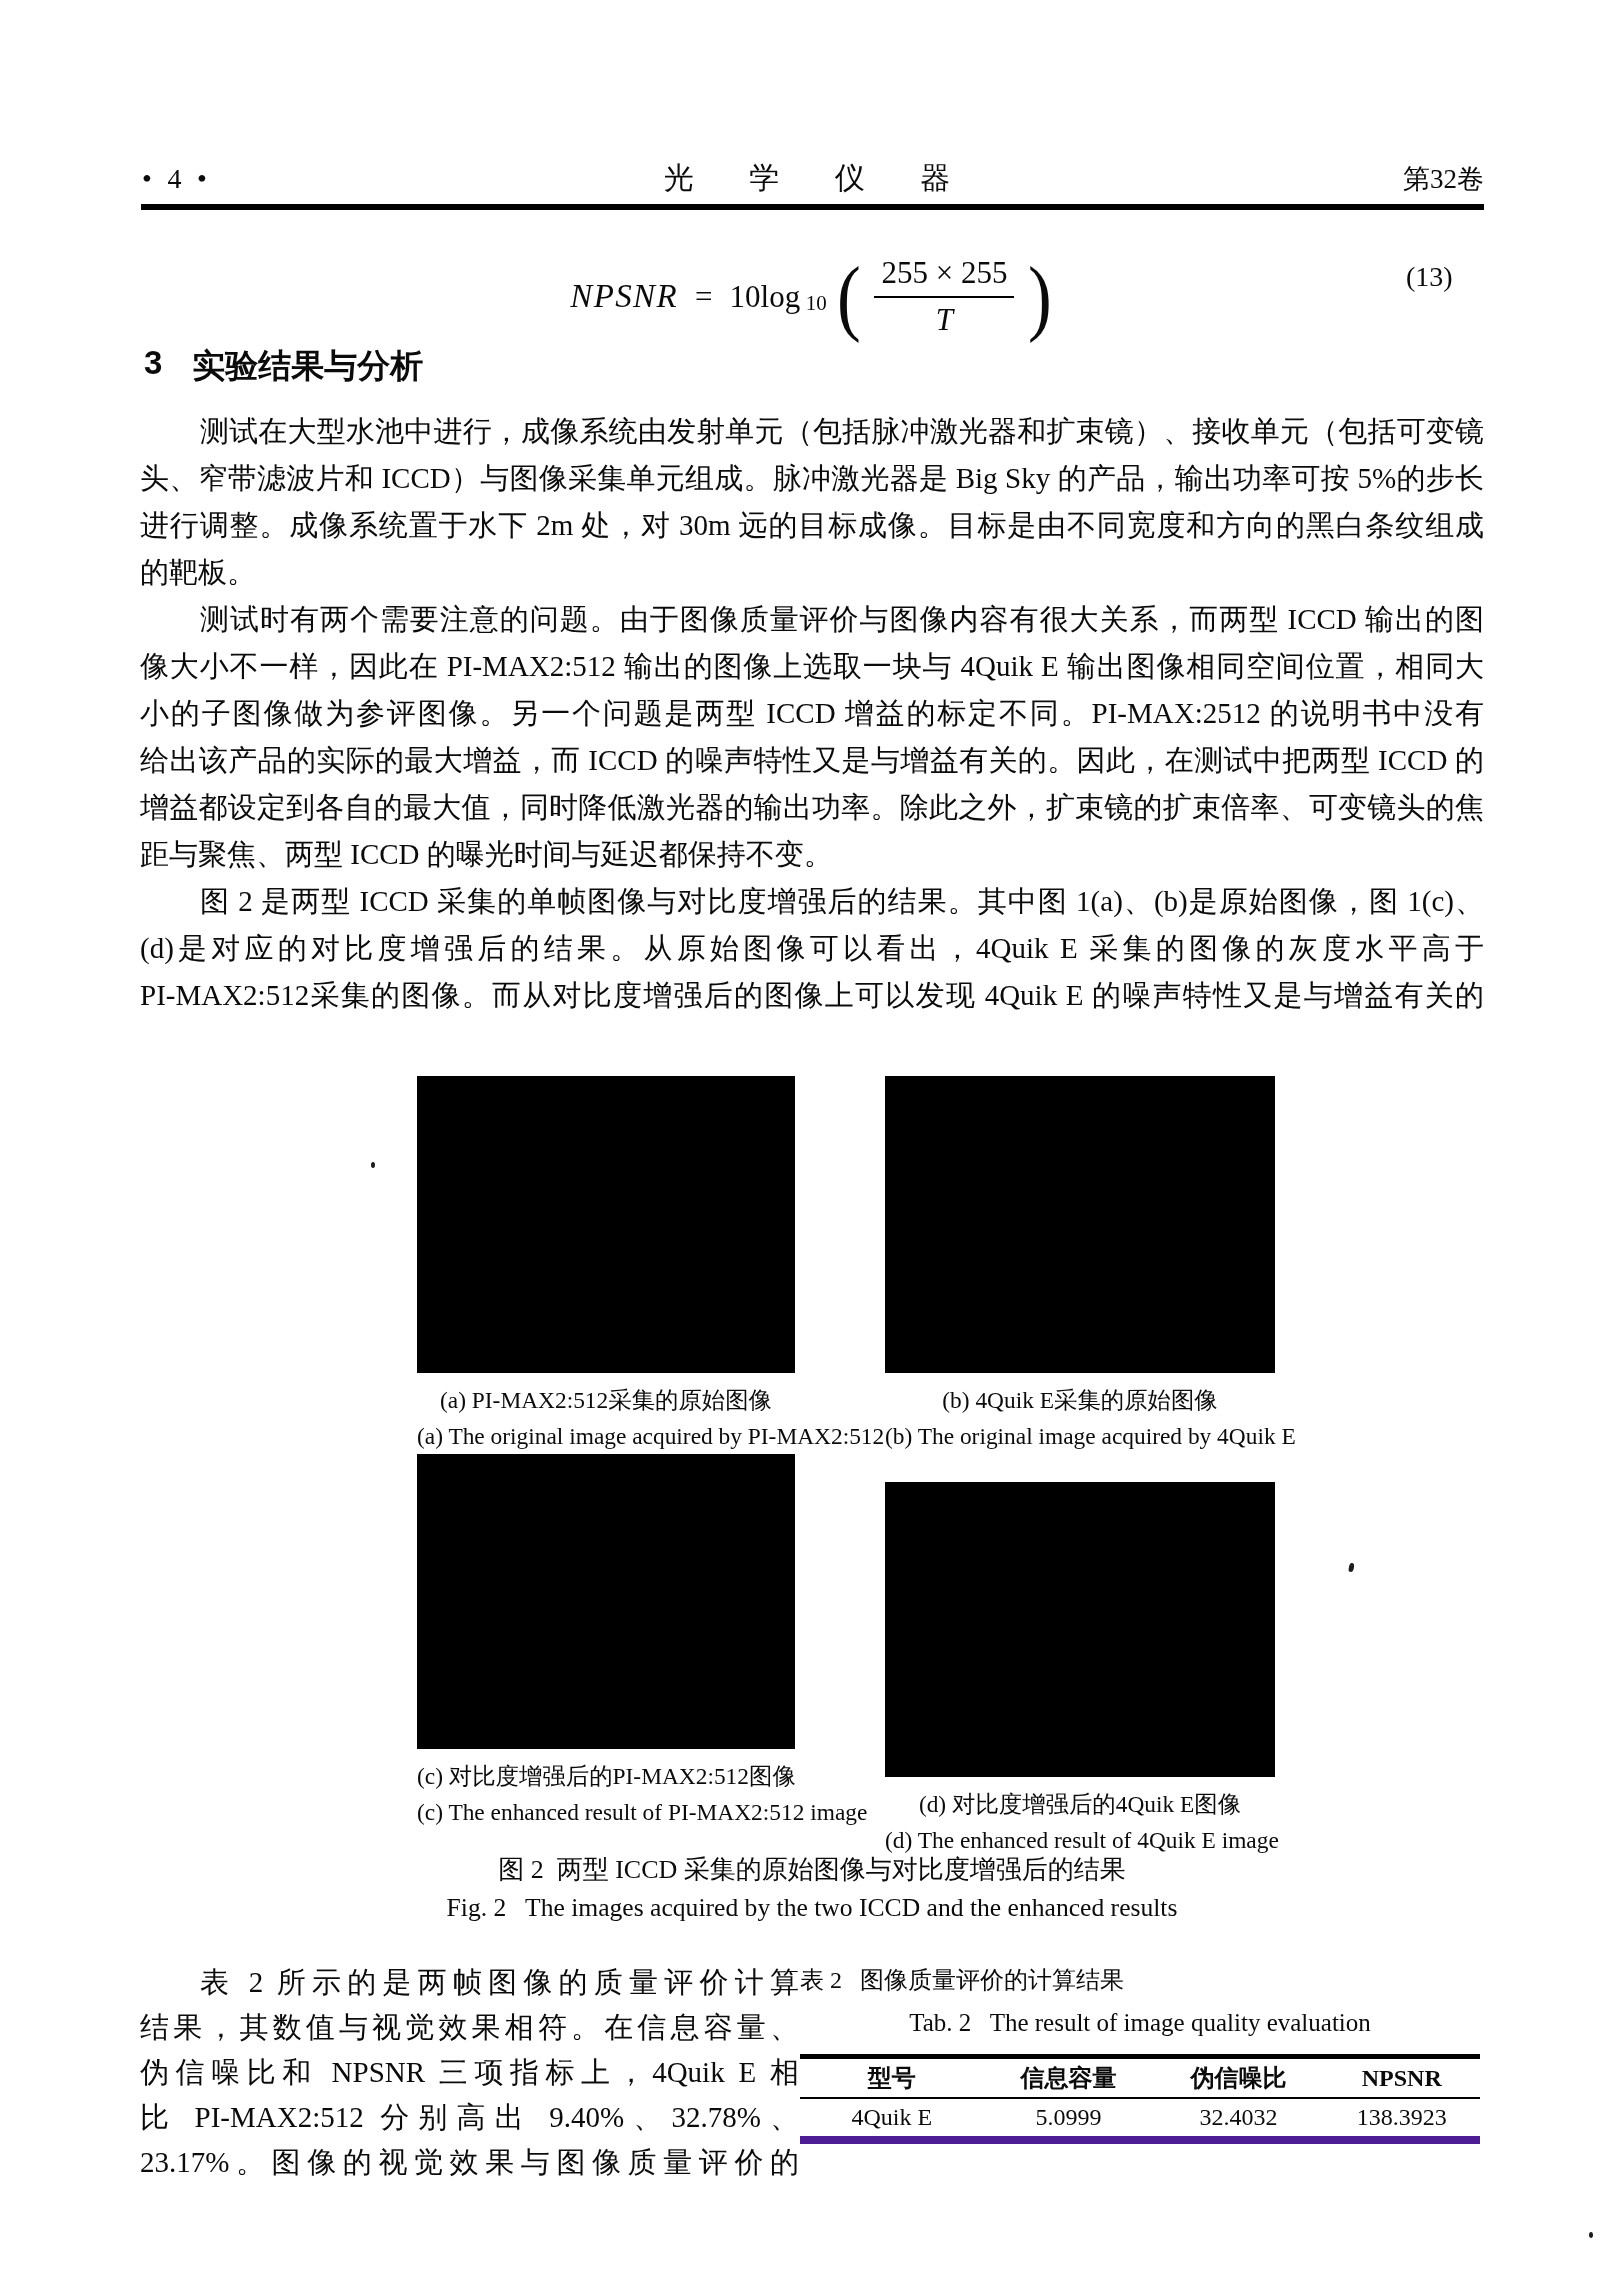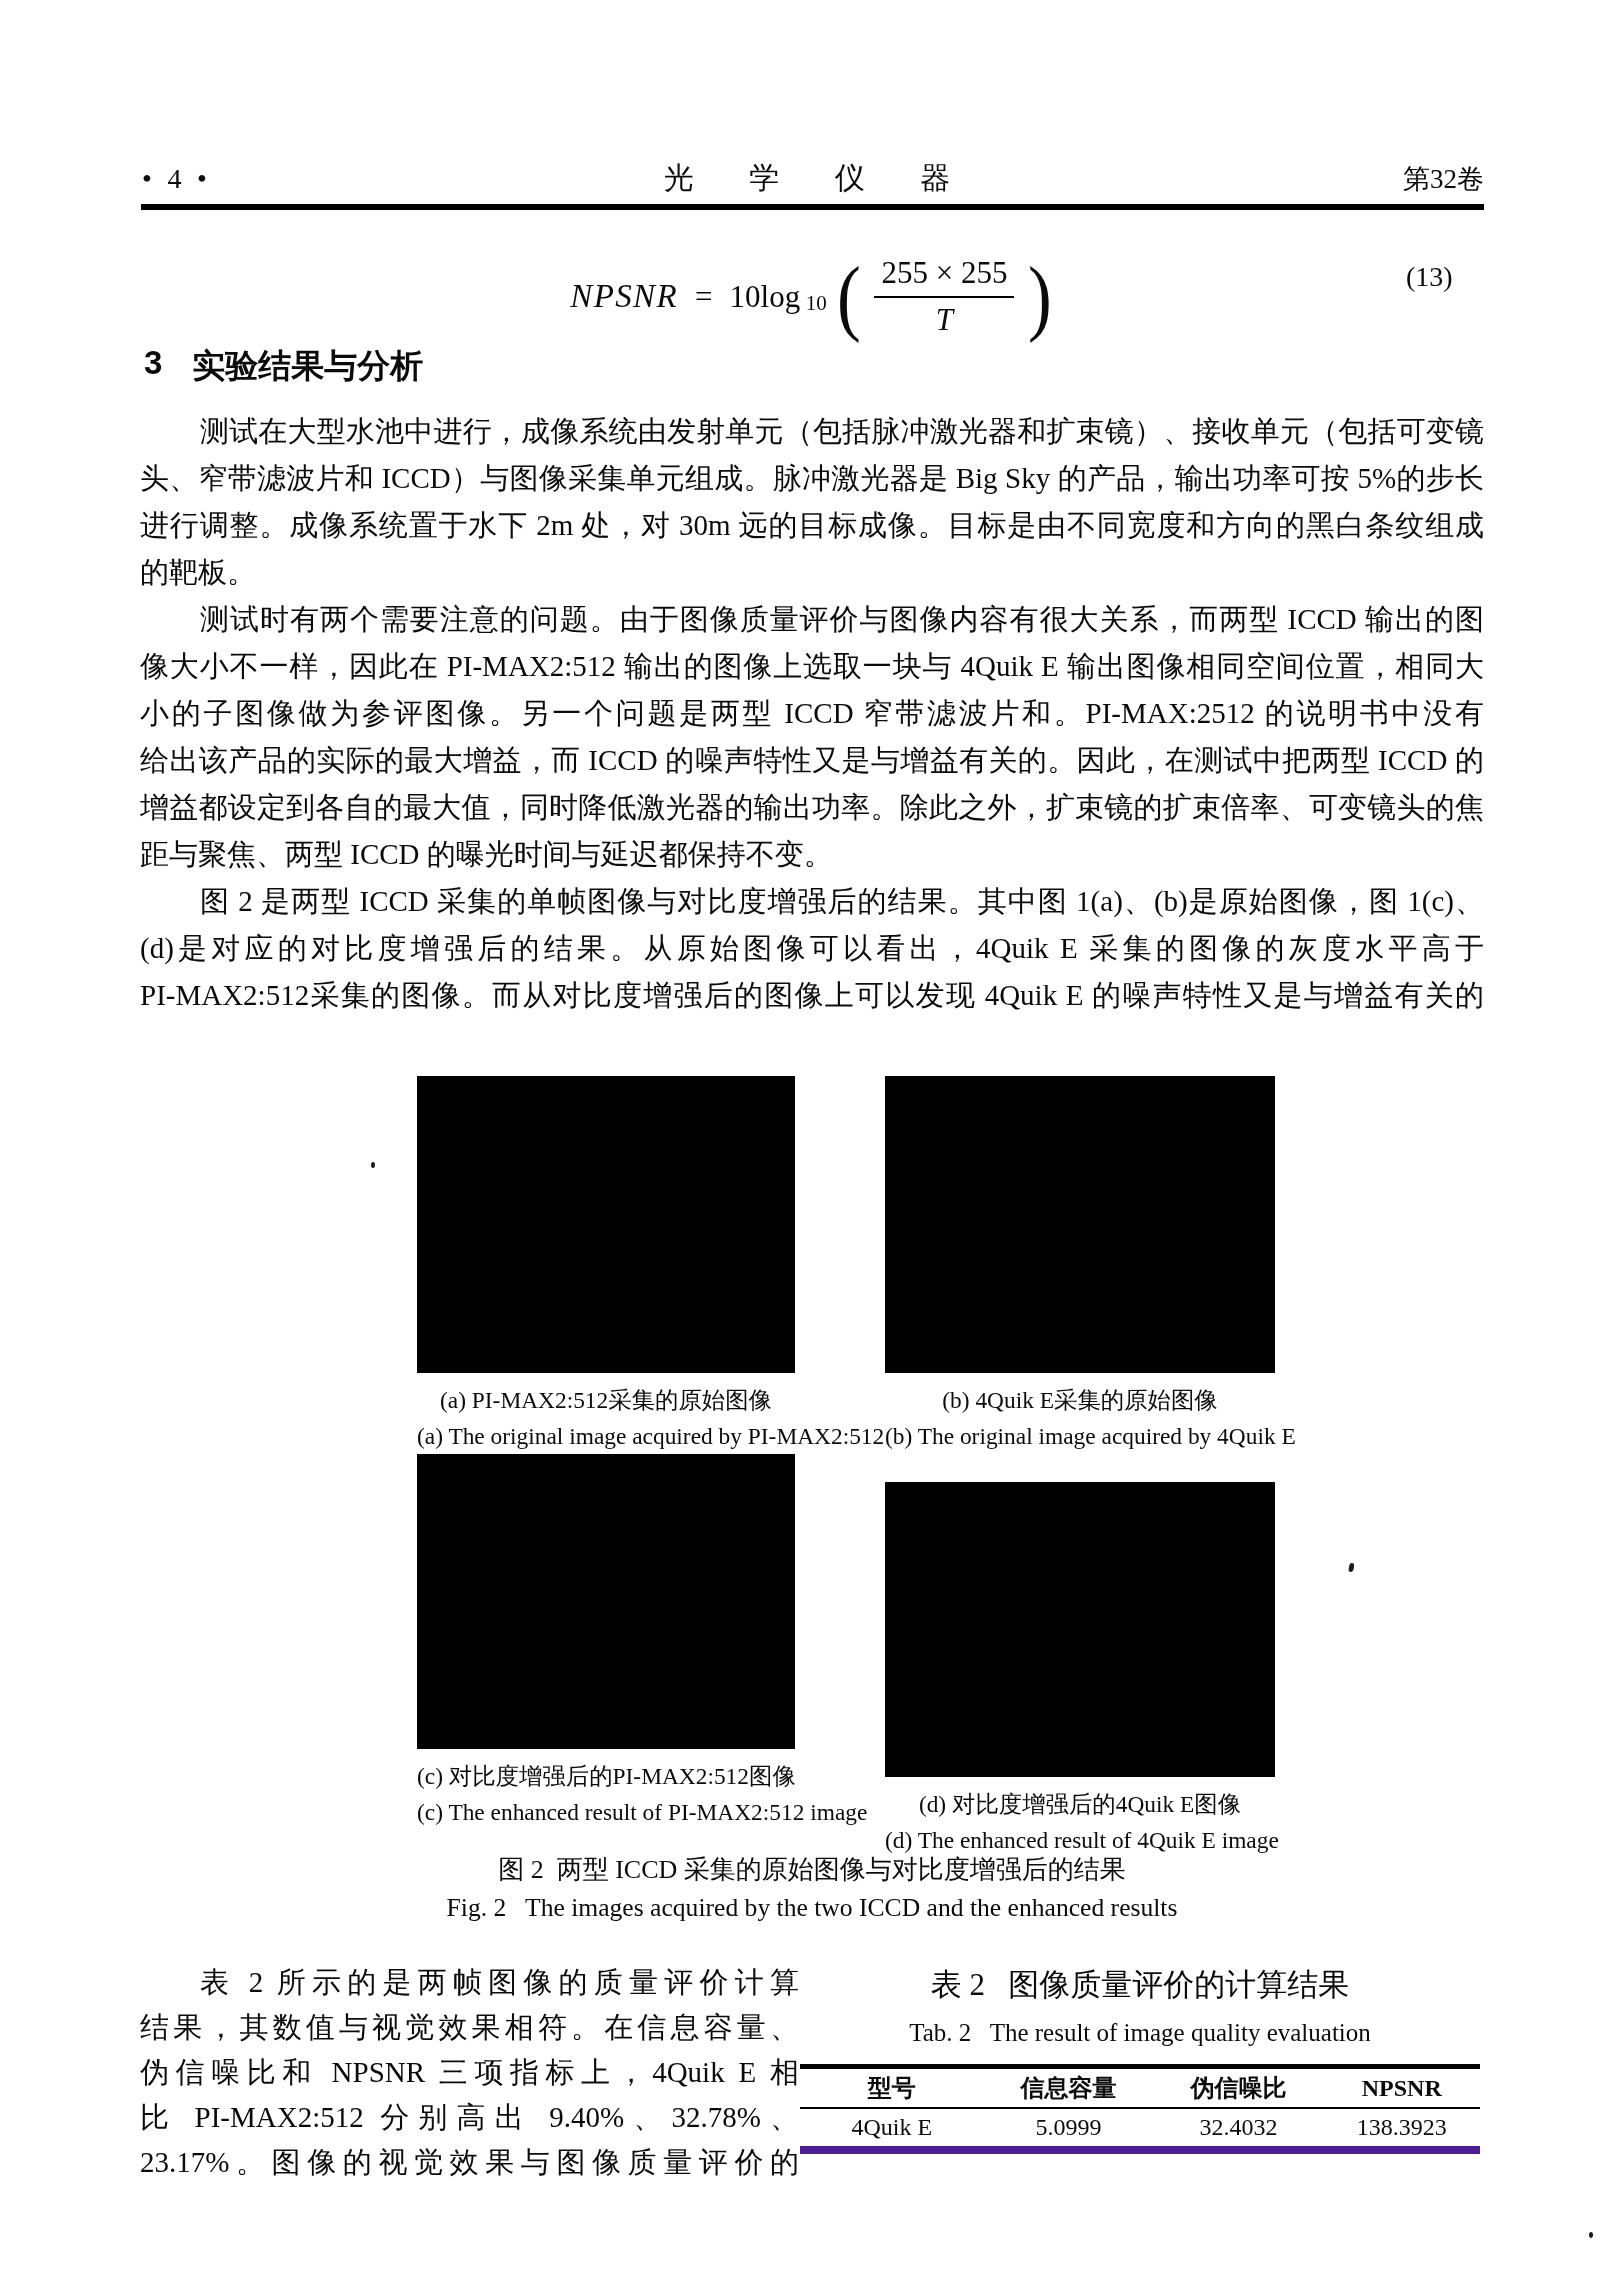--- a/index.html
+++ b/index.html
@@ -84,21 +84,21 @@
     text-align:center; font-size:25.6px; white-space:pre-wrap;
   }
 
   
   .leftcol {
     position:absolute; left:140px; top:1960px; width:659px; font-size:29px;
   }
   .leftcol .ln { height:45px; line-height:45px; }
 
   .rightcol { position:absolute; left:800px; top:1960px; width:680px; }
-  .tab-title-zh { text-align:center; font-size:31px; margin-top:4.3px; white-space:pre-wrap; }
+  .tab-title-zh { font-size:24px; margin-top:4.3px; white-space:pre-wrap; }
   .tab-title-en { text-align:center; font-size:25px; margin-top:12.8px; white-space:pre-wrap; }
   .qtable {
     margin-top:17px; width:100%;
     border-top:5px solid #000; border-bottom:8px solid #4c1d95;
     border-collapse:collapse;
   }
   .qtable .hrow { border-bottom:2.8px solid #000; }
   .qtable th {
     font-size:24px; font-weight:bold; height:38px; text-align:center;
     padding:0;
@@ -147,21 +147,21 @@
   </h2>
 
   <div class="paras">
     <div class="ln ln-first">测试在大型水池中进行，成像系统由发射单元（包括脉冲激光器和扩束镜）、接收单元（包括可变镜</div>
     <div class="ln">头、窄带滤波片和 ICCD）与图像采集单元组成。脉冲激光器是 Big Sky 的产品，输出功率可按 5%的步长</div>
     <div class="ln">进行调整。成像系统置于水下 2m 处，对 30m 远的目标成像。目标是由不同宽度和方向的黑白条纹组成</div>
     <div class="ln ln-last">的靶板。</div>
 
     <div class="ln ln-first">测试时有两个需要注意的问题。由于图像质量评价与图像内容有很大关系，而两型 ICCD 输出的图</div>
     <div class="ln">像大小不一样，因此在 PI-MAX2:512 输出的图像上选取一块与 4Quik E 输出图像相同空间位置，相同大</div>
-    <div class="ln">小的子图像做为参评图像。另一个问题是两型 ICCD 窄带滤波片和。PI-MAX:2512 的说明书中没有</div>
+    <div class="ln">小的子图像做为参评图像。另一个问题是两型 ICCD 增益的标定不同。PI-MAX:2512 的说明书中没有</div>
     <div class="ln">给出该产品的实际的最大增益，而 ICCD 的噪声特性又是与增益有关的。因此，在测试中把两型 ICCD 的</div>
     <div class="ln">增益都设定到各自的最大值，同时降低激光器的输出功率。除此之外，扩束镜的扩束倍率、可变镜头的焦</div>
     <div class="ln ln-last">距与聚焦、两型 ICCD 的曝光时间与延迟都保持不变。</div>
 
     <div class="ln ln-first">图 2 是两型 ICCD 采集的单帧图像与对比度增强后的结果。其中图 1(a)、(b)是原始图像，图 1(c)、</div>
     <div class="ln">(d)是对应的对比度增强后的结果。从原始图像可以看出，4Quik E 采集的图像的灰度水平高于</div>
     <div class="ln">PI-MAX2:512采集的图像。而从对比度增强后的图像上可以发现 4Quik E 的噪声特性又是与增益有关的</div>
   </div>
 
   <div class="panel panel-a">

